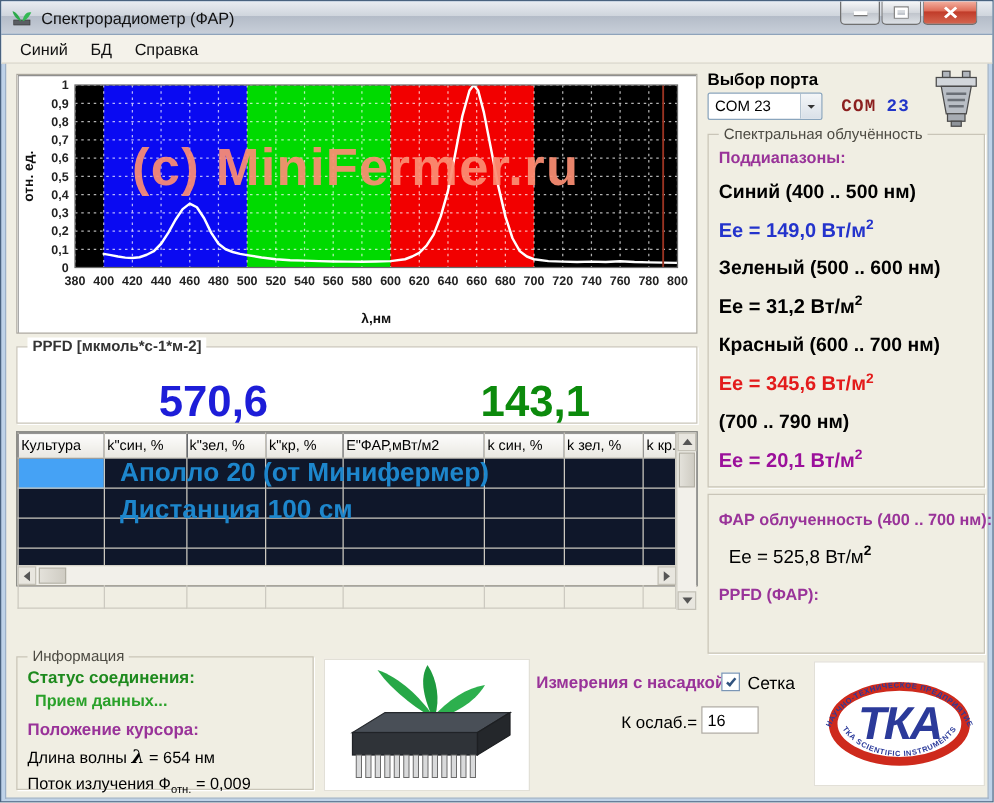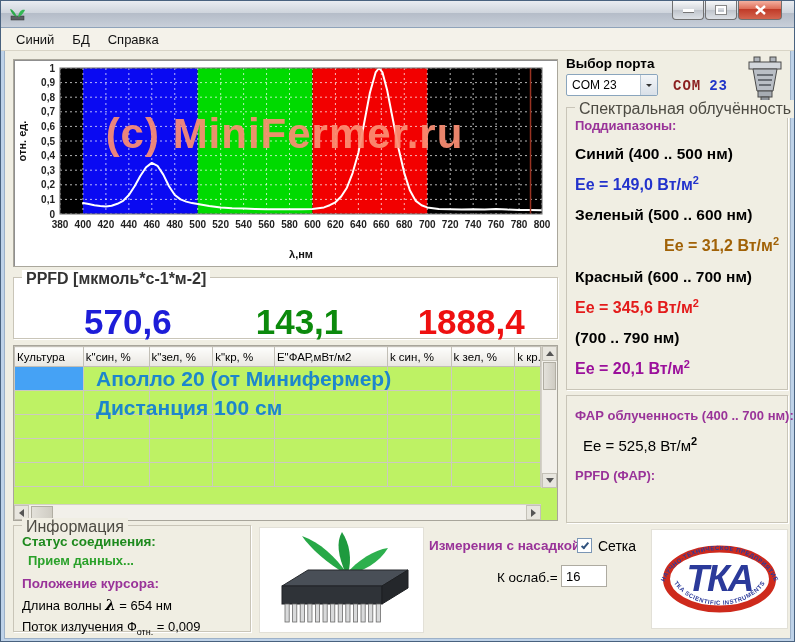--- a/index.html
+++ b/index.html
@@ -32,32 +32,32 @@
     border:1px solid #aaa79c;box-shadow:inset 1px 1px 0 #8f8f8f, inset -1px -1px 0 #fff;}
   svg.spectrum{display:block;width:541px;height:204px;}
   .tick{font:bold 10px "Liberation Sans",sans-serif;fill:#222;}
   .axis-label{font:bold 11px "Liberation Sans",sans-serif;fill:#111;}
   .watermark{position:absolute;left:0;top:50px;width:541px;text-align:center;
     font-weight:bold;font-size:42px;letter-spacing:1px;color:#fb8e74;opacity:.93;
     white-space:nowrap;pointer-events:none;}
 
   
   .groupbox{position:absolute;border:1px solid #c9c5b8;box-shadow:1px 1px 0 #fff;}
-  .gb-label{position:absolute;top:-8px;left:8px;font-size:16px;color:#4c4a42;
+  .gb-label{position:absolute;top:-8px;left:8px;font-size:12px;color:#4c4a42;
     background:#f0eee3;padding:0 4px;white-space:nowrap;}
 
   
   .ppfd-panel{left:8px;top:226px;width:545px;height:62px;background:#fff;}
   .ppfd-panel .gb-label{background:#fff;font-weight:bold;color:#333;}
   .ppfd-values{display:flex;padding-top:24px;margin-left:28px;}
   .ppfd-values span{flex:1;text-align:center;font-size:35px;font-weight:bold;}
   .c-blue{color:#1d1dd8;} .c-green{color:#0c8a0c;} .c-red{color:#ee1010;}
 
   
-  .table-wrap{position:absolute;left:8px;top:294px;width:545px;height:176px;background:#bef264;
+  .table-wrap{position:absolute;left:8px;top:294px;width:545px;height:124px;background:#0f172a;
     border:1px solid #a8a59b;}
   table.grid{border-collapse:collapse;table-layout:fixed;width:527px;}
   table.grid th{height:20px;font-size:11.5px;font-weight:normal;text-align:left;padding:0 2px;
     background:linear-gradient(#fdfdfc,#e9e7e1);border:1px solid #c2bfb6;
     white-space:nowrap;overflow:hidden;}
   table.grid td{height:24px;border:1px solid #ccc9c0;padding:0;}
   td.sel{background:#45a2f5;border:1px solid #2e7fd0;}
   .tbl-overlay{position:absolute;left:82px;top:18px;color:#1d86cc;font-weight:bold;
     font-size:21px;line-height:29px;pointer-events:none;white-space:nowrap;}
   .vscroll{position:absolute;right:0;top:0;width:16px;height:142px;background:#f2f0ea;
@@ -87,21 +87,21 @@
   .com-name{color:#8b1f1f;} .com-num{color:#2135c8;margin-left:8px;}
   .conn-icon{position:absolute;left:738px;top:5px;}
 
   
   .gb-spectral{left:561px;top:56px;width:222px;height:283px;}
   .gb-spectral .inner{padding:10px 8px 0;}
   .sub-label{font-size:13px;font-weight:bold;color:#993399;margin:0;}
   .band-name{font-size:15.5px;font-weight:bold;color:#000;margin:12px 0 0;white-space:nowrap;}
   .ee{font-size:16px;font-weight:bold;margin:11px 0 0;white-space:nowrap;}
   .ee sup{font-size:11px;}
-  .ee-blue{color:#2333cc;} .ee-green{color:#a16207;text-align:right;} .ee-red{color:#e31b1b;} .ee-purple{color:#9b109b;}
+  .ee-blue{color:#2333cc;} .ee-green{color:#000000;} .ee-red{color:#e31b1b;} .ee-purple{color:#9b109b;}
 
   
   .gb-par{left:561px;top:344px;width:222px;height:128px;}
   .gb-par .inner{padding:12px 8px 0;}
   .par-label{font-size:13px;font-weight:bold;color:#993399;margin:0;white-space:nowrap;}
   .par-ee{font-size:15px;color:#000;margin:12px 8px 14px;}
   .par-ee sup,.ppfd-val sup{font-size:11px;font-weight:bold;}
   .ppfd-val{font-size:15px;font-weight:bold;color:#000;margin:12px 0 0;}
 
   
@@ -135,20 +135,21 @@
 <body>
 
 <div class="window">
 
   <div class="titlebar">
     <svg width="18" height="15" viewBox="0 0 18 15">
       <rect x="2" y="9" width="13" height="4" fill="#5a5e63" stroke="#333" stroke-width="0.5"></rect>
       <path d="M8,10 C6,5 3,2 1,2 C2,6 5,9 8,10" fill="#2daa4a"></path>
       <path d="M9,10 C10,4 13,2 16,3 C14,7 11,10 9,10" fill="#34b854"></path>
     </svg>
+    <span class="title-text">Спектрорадиометр (ФАР)</span>
     <div class="win-buttons">
       <div class="win-btn">
           <span class="glyph-min"></span>
         </div>
       <div class="win-btn">
           <span class="glyph-max"></span>
         </div>
       <div class="win-btn close">
         <svg width="11" height="10" viewBox="0 0 11 10">
           <path d="M1,1 L10,9 M10,1 L1,9" stroke="#fff" stroke-width="2.4"></path>
@@ -244,21 +245,20 @@
           <text x="287" y="198" class="axis-label" text-anchor="middle">λ,нм</text>
         </svg>
       <div class="watermark">(с) MiniFermer.ru</div>
     </div>
 
     <div class="groupbox ppfd-panel">
       <span class="gb-label">PPFD [мкмоль*с-1*м-2]</span>
       <div class="ppfd-values">
         <span class="c-blue">570,6</span>
         <span class="c-green">143,1</span>
-        <span class="c-red">1888,4</span>
       </div>
     </div>
 
     <div class="table-wrap">
       <table class="grid">
           <colgroup>
             <col style="width: 67px;">
             <col style="width: 64px;">
             <col style="width: 62px;">
             <col style="width: 60px;">

